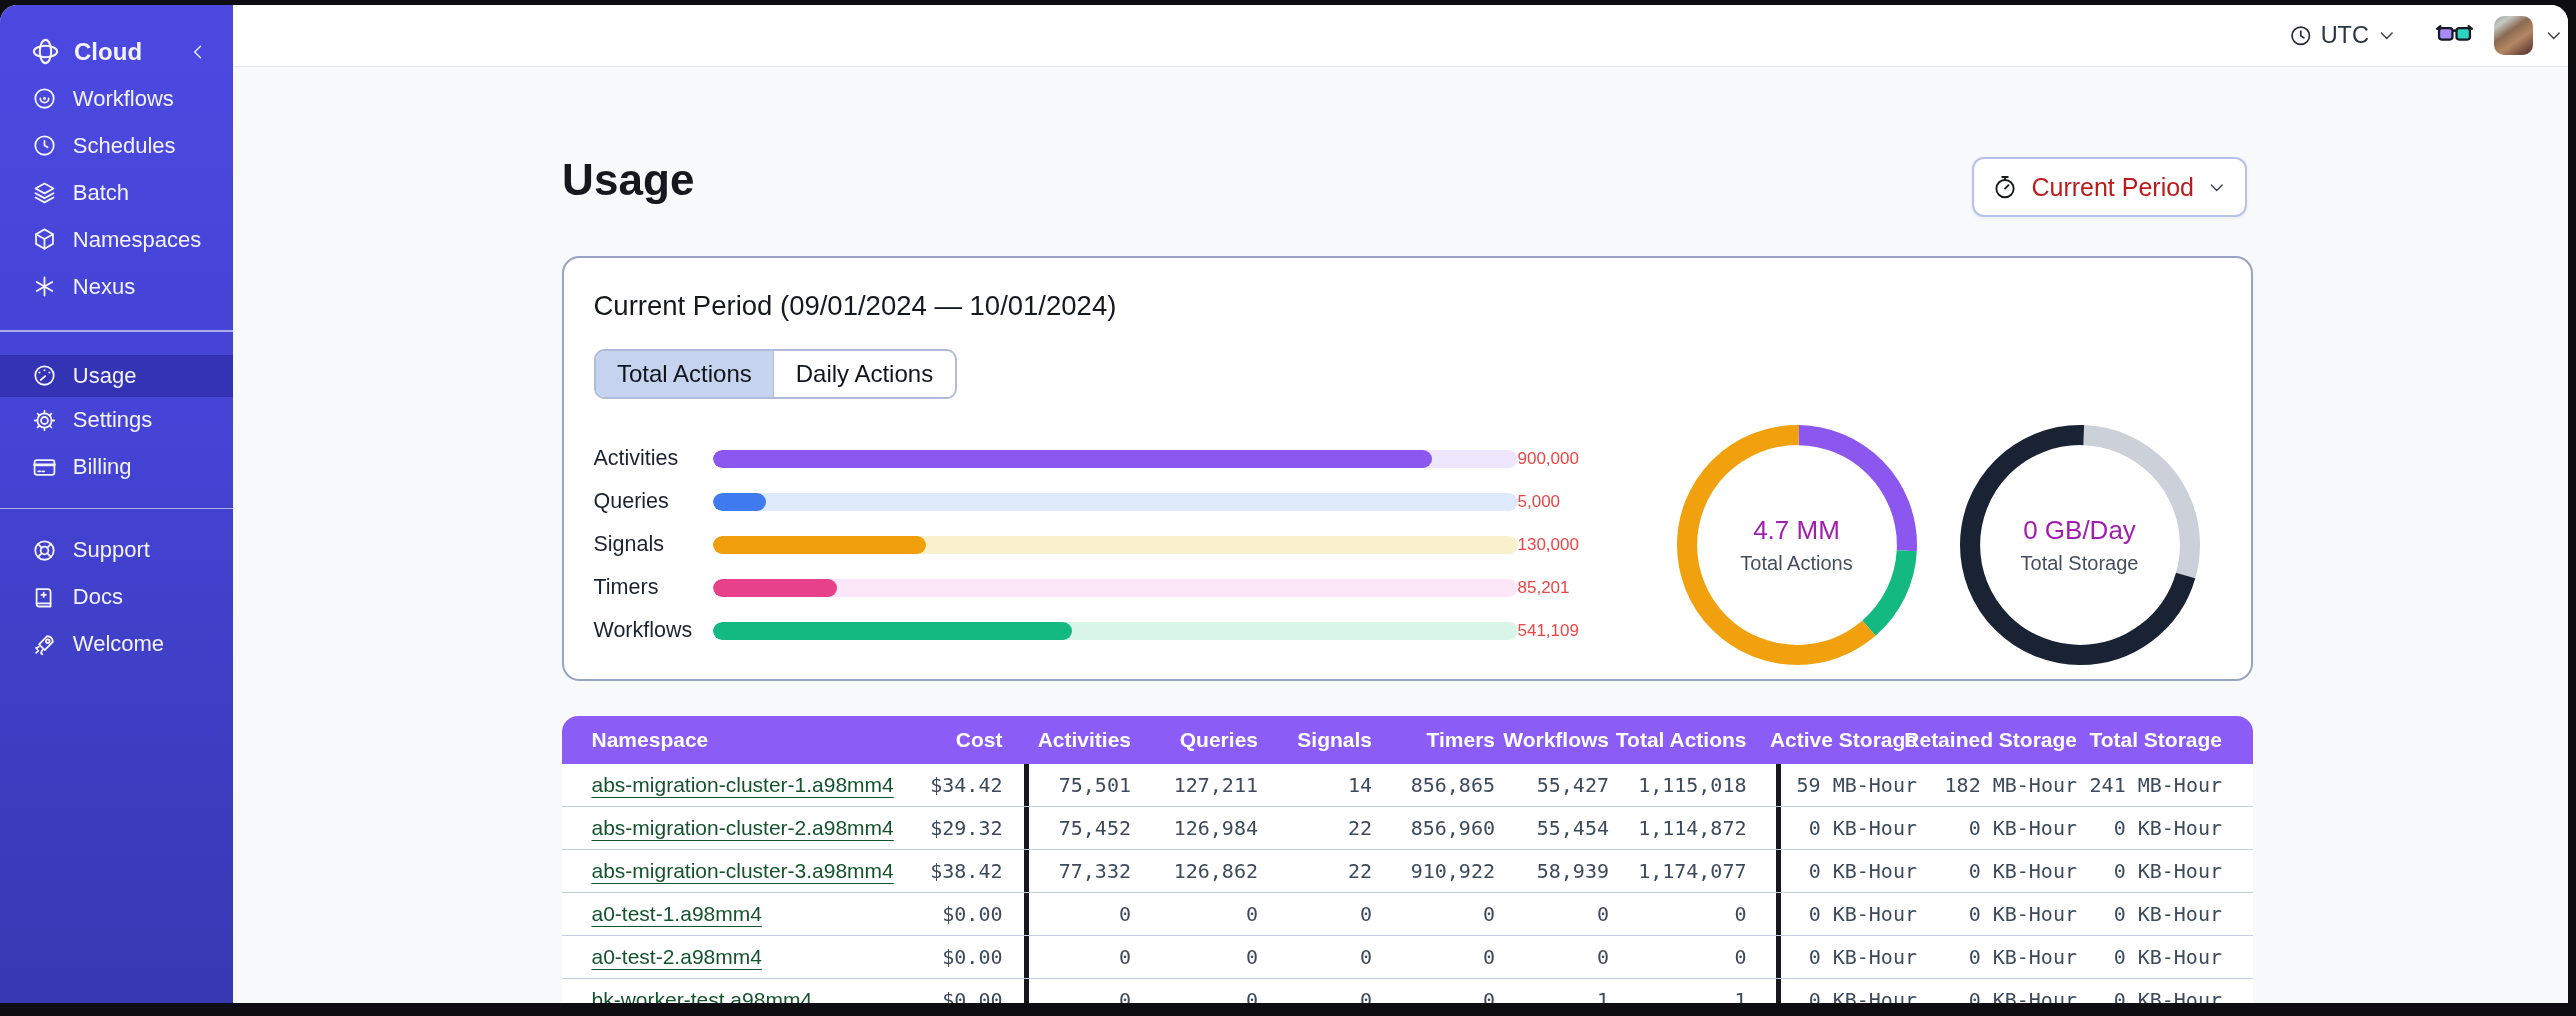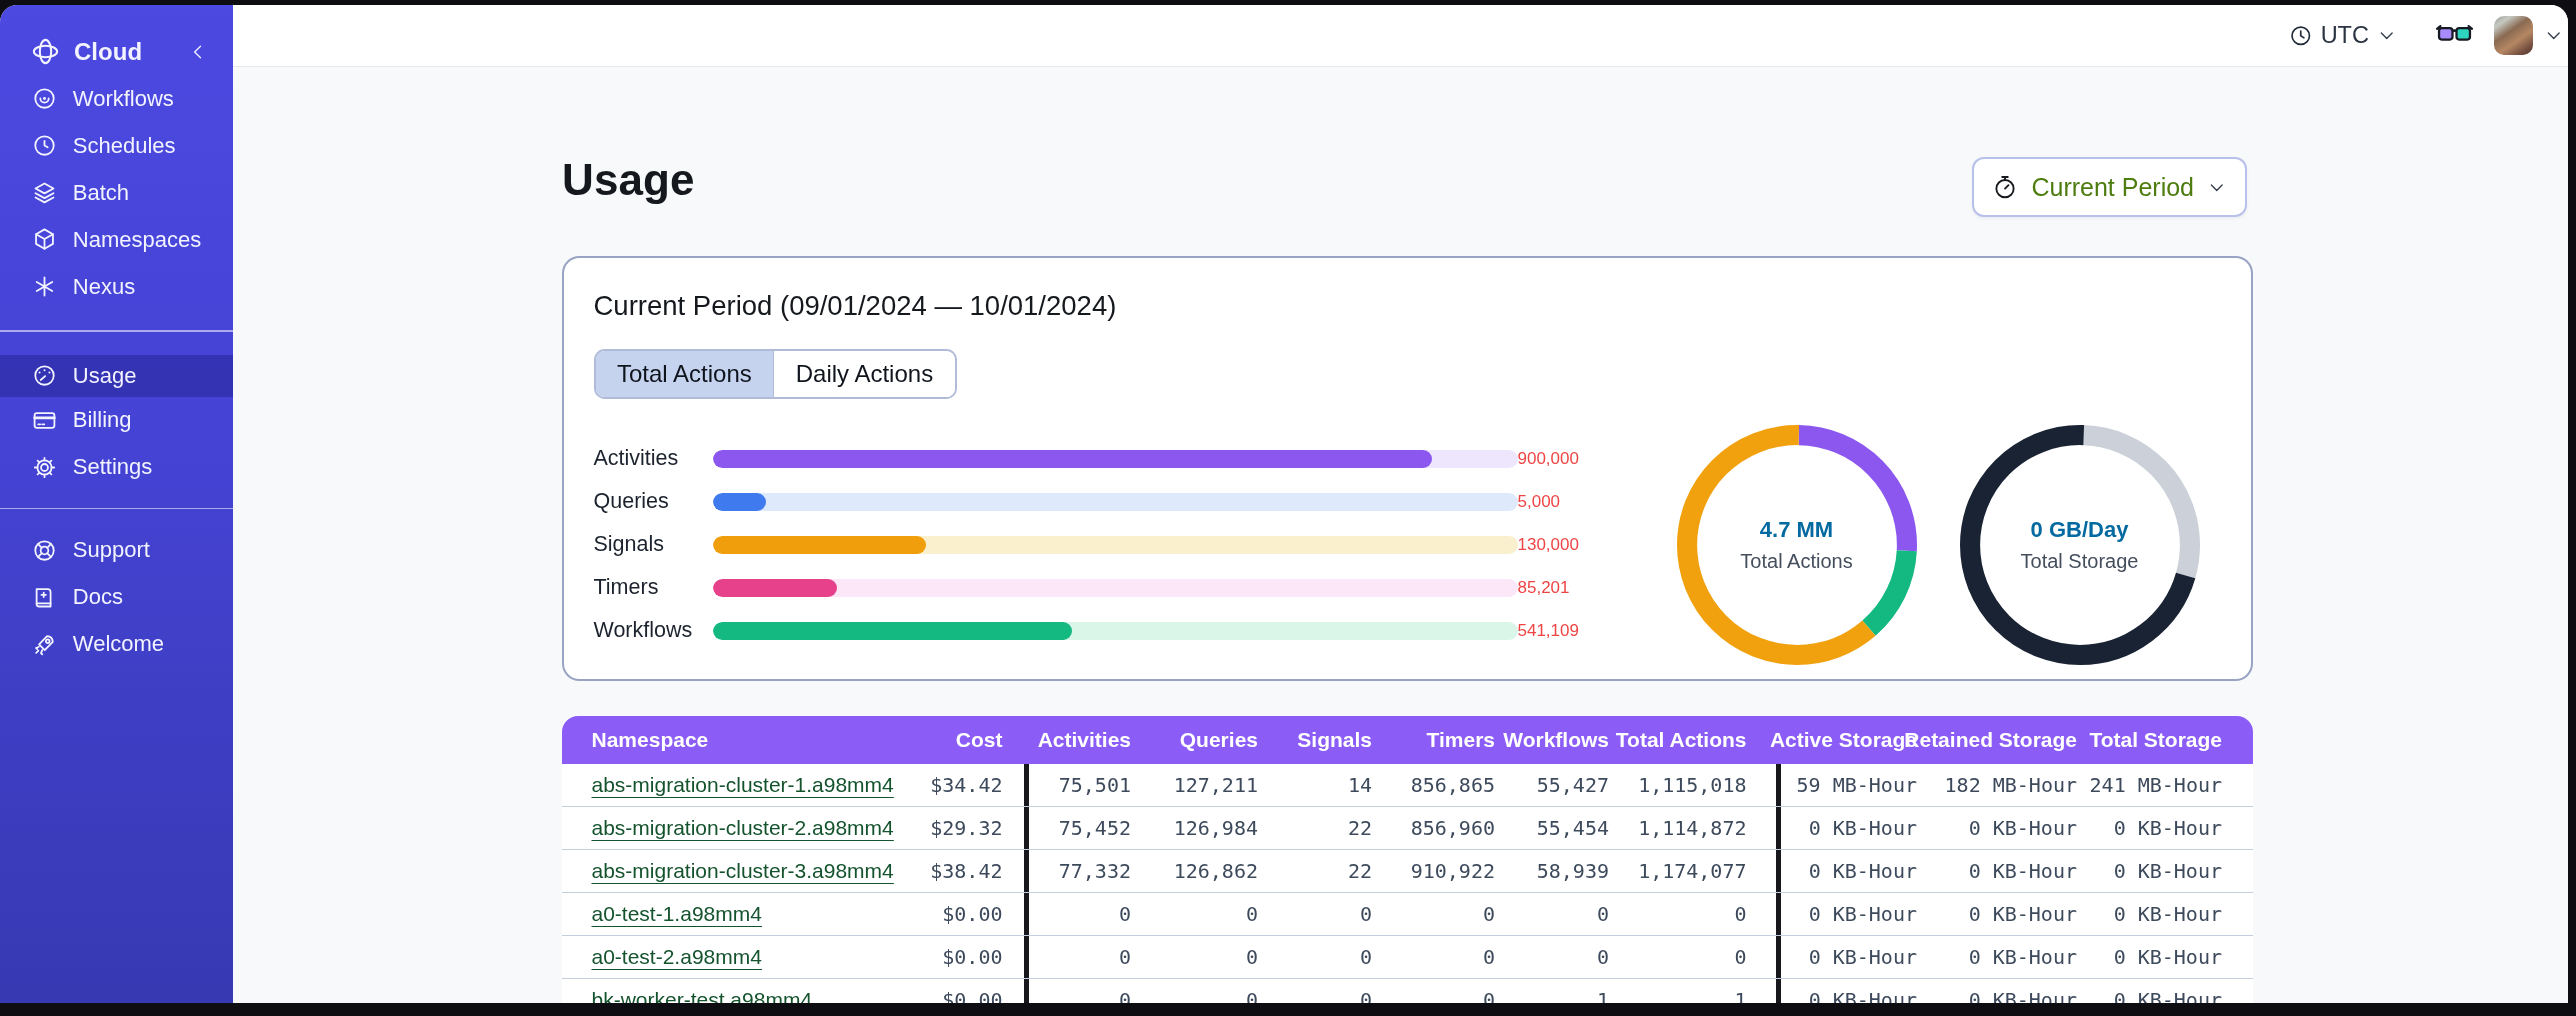--- a/index.html
+++ b/index.html
@@ -29,21 +29,21 @@
   .glasses { width:39px; height:27px; margin-left:38px; cursor:pointer; }
   .avatar { width:39px; height:39px; border-radius:10px; margin-left:20px; cursor:pointer;
             background:linear-gradient(145deg,#9a9e96 0%,#c5c9c2 18%,#8a6a52 40%,#b58763 62%,#6f4a3d 86%,#5d3f36 100%); }
   .user-chev { margin-left:9.4px; }
 
   
   .content { position:absolute; left:233px; top:63px; right:0; bottom:0; background:#F8F9FB; }
   .page-title { position:absolute; left:329px; top:87px; font-size:44px; font-weight:600; color:#15181D; letter-spacing:0.1px; }
   .period-btn { position:absolute; left:1739px; top:89px; width:275px; height:60px; background:#fff; border:2px solid #B7C1E9; border-radius:12px; display:flex; align-items:center; justify-content:center; gap:12px; cursor:pointer; box-shadow:0 1.3px 3.4px rgba(20,30,80,.05); }
   .period-btn .sw { width:28px; height:28px; color:#15181D; }
-  .period-btn .plabel { font-size:25px; font-weight:500; color:#4d7c0f; }
+  .period-btn .plabel { font-size:25px; font-weight:500; color:#b91c1c; }
 
   
   .card { position:absolute; left:329px; top:188px; width:1691px; height:425px; background:#fff; border:2px solid #99A4C4; border-radius:17.4px; padding:28px 29.5px; }
   .card-title { font-size:27.5px; font-weight:500; color:#15181D; margin-top:4px; }
   .tabs { display:inline-flex; margin-top:27px; border:2px solid #AFBBD9; border-radius:10.7px; overflow:hidden; }
   .tab { height:46px; display:flex; align-items:center; padding:0 21.5px; font-size:24px; font-weight:500; color:#10151D; background:#fff; cursor:pointer; }
   .tab.active { background:#C5D3EF; }
   .tab + .tab { border-left:1.3px solid #AFBBD9; }
 
   .chart-section { margin-top:25.5px; display:flex; align-items:center; }
@@ -51,21 +51,21 @@
   .bar-row { height:43px; display:flex; align-items:center; }
   .bar-label { width:119px; font-size:21.5px; color:#1C232E; flex:none; }
   .bar-track { width:805px; height:18px; border-radius:9.4px; flex:none; position:relative; overflow:hidden; }
   .bar-fill { position:absolute; left:0; top:0; bottom:0; border-radius:9.4px; }
   .bar-value { width:107px; text-align:left; font-size:17px; color:#ef4444; flex:none; }
 
   .donuts { display:flex; gap:43px; margin-left:52px; }
   .donut { width:240px; height:240px; position:relative; }
   .donut svg { position:absolute; inset:0; }
   .donut-center { position:absolute; inset:0; display:flex; flex-direction:column; align-items:center; justify-content:center; }
-  .donut-value { font-size:22px; font-weight:700; color:#0369a1; }
+  .donut-value { font-size:26px; font-weight:400; color:#a21caf; }
   .donut-label { font-size:20px; color:#444E5D; margin-top:6.7px; }
 
   
   .table { position:absolute; left:329px; top:648px; width:1691px; }
   .thead { height:48px; background:#8b5cf6; border-radius:16px 16px 0 0; display:flex; align-items:center; color:#fff; }
   .tr { height:43px; background:#fff; display:flex; align-items:stretch; border-bottom:1.3px solid #C4CEDF; }
   .td, .th { display:flex; align-items:center; justify-content:flex-end; font-size:20px; color:#3D4A5C; font-family:"DejaVu Sans Mono", monospace; white-space:nowrap; }
   .th { font-family:"Liberation Sans", sans-serif; font-size:21px; font-weight:600; color:#fff; }
   .c1 { width:335px; justify-content:flex-start; padding-left:29.5px; }
   .c2 { width:127px; padding-right:21.5px; }
@@ -154,36 +154,36 @@
               <circle cx="7.6" cy="9.4" r=".9" fill="currentColor" stroke="none"></circle>
               <circle cx="12" cy="7.4" r=".9" fill="currentColor" stroke="none"></circle>
               <circle cx="16.4" cy="9.4" r=".9" fill="currentColor" stroke="none"></circle>
             </svg>
           </span>
           <span class="nlabel">Usage</span>
         </li>
         <li class="nav-item">
           <span class="nico">
             <svg class="ic" viewBox="0 0 24 24">
+              <circle cx="12" cy="12" r="3.1"></circle>
+              <circle cx="12" cy="12" r="6.3"></circle>
+              <path d="M12 3.4v2.3M12 18.3v2.3M3.4 12h2.3M18.3 12h2.3M5.9 5.9l1.6 1.6M16.5 16.5l1.6 1.6M18.1 5.9l-1.6 1.6M7.5 16.5l-1.6 1.6"></path>
+            </svg>
+          </span>
+          <span class="nlabel">Settings</span>
+        </li>
+        <li class="nav-item">
+          <span class="nico">
+            <svg class="ic" viewBox="0 0 24 24">
               <rect x="3.2" y="5.5" width="17.6" height="13" rx="2"></rect>
               <path d="M3.2 9.6h17.6" stroke-width="2.4"></path>
               <path d="M6.4 15.4h1.8M10 15.4h1.8"></path>
             </svg>
           </span>
           <span class="nlabel">Billing</span>
-        </li>
-        <li class="nav-item">
-          <span class="nico">
-            <svg class="ic" viewBox="0 0 24 24">
-              <circle cx="12" cy="12" r="3.1"></circle>
-              <circle cx="12" cy="12" r="6.3"></circle>
-              <path d="M12 3.4v2.3M12 18.3v2.3M3.4 12h2.3M18.3 12h2.3M5.9 5.9l1.6 1.6M16.5 16.5l1.6 1.6M18.1 5.9l-1.6 1.6M7.5 16.5l-1.6 1.6"></path>
-            </svg>
-          </span>
-          <span class="nlabel">Settings</span>
         </li>
       </ul>
     <div class="sdivider" style="margin-top:17.4px;"></div>
     <ul class="nav" id="nav-footer" style="margin-top:17.4px;">
         <li class="nav-item">
           <span class="nico">
             <svg class="ic" viewBox="0 0 24 24">
               <circle cx="12" cy="12" r="8.2"></circle>
               <circle cx="12" cy="12" r="3.4"></circle>
               <path d="M6.4 6.4l3.2 3.2M17.6 6.4l-3.2 3.2M6.4 17.6l3.2-3.2M17.6 17.6l-3.2-3.2"></path>

